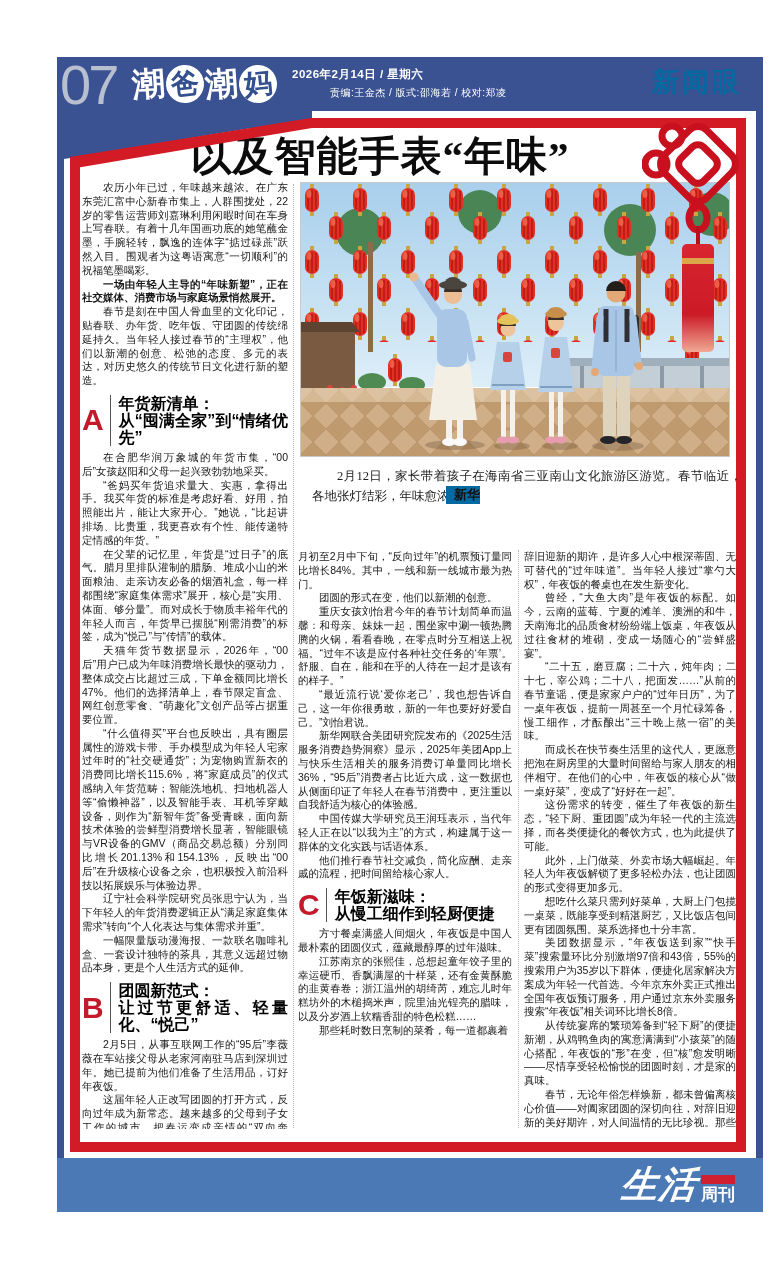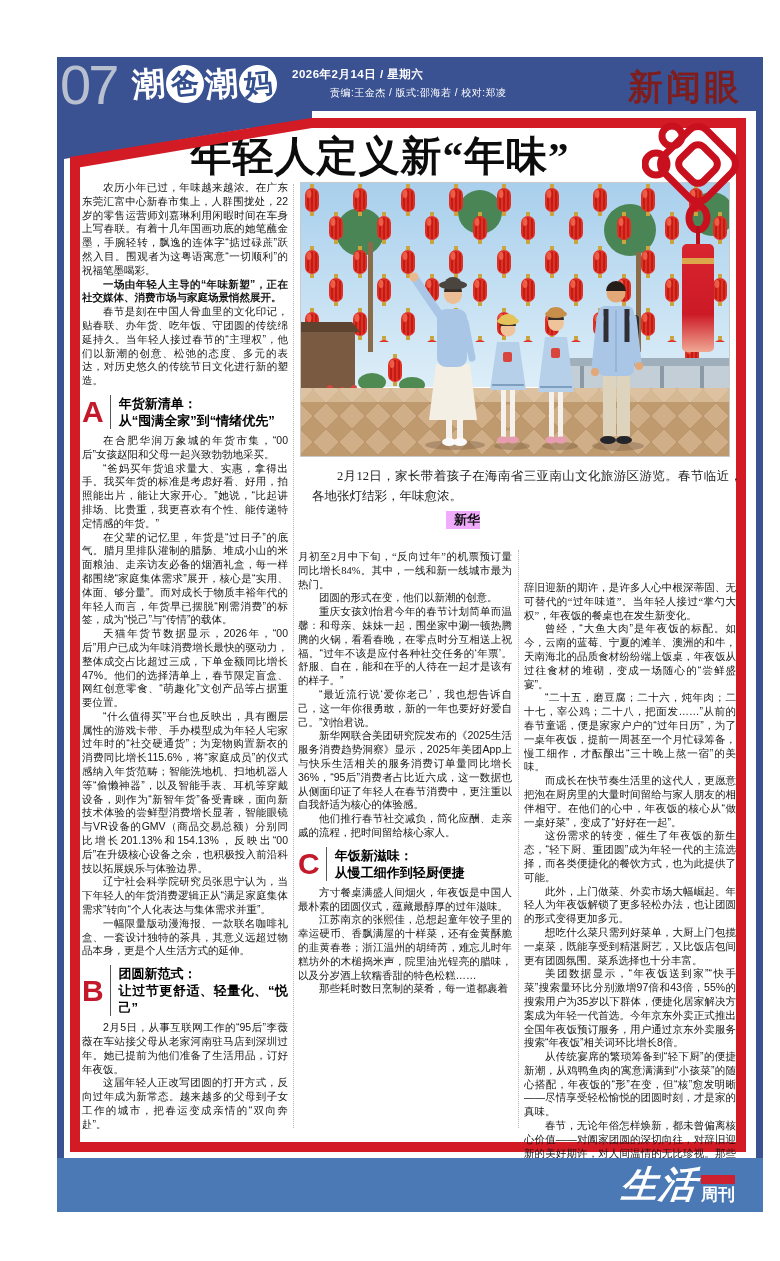--- a/index.html
+++ b/index.html
@@ -13,49 +13,49 @@
   .knot-svg{position:absolute;left:642px;top:106px;z-index:7;}
 
   
   .page-number{position:absolute;left:60px;top:52px;font-size:56px;font-weight:400;color:#b8bfce;letter-spacing:-3px;z-index:3;}
   .masthead{position:absolute;left:132px;top:62px;z-index:3;font-family:"Liberation Serif",serif;font-weight:bold;font-size:33px;color:#fff;white-space:nowrap;}
   .masthead .blob{display:inline-block;background:#fff;color:#35508f;border-radius:50%;width:38px;height:38px;line-height:38px;text-align:center;font-size:28px;transform:rotate(-6deg);margin:0 1px;vertical-align:2px;}
   .masthead .plain{display:inline-block;transform:rotate(-4deg);}
   .header-meta{position:absolute;left:292px;top:67px;z-index:3;color:#fff;}
   .header-date{font-size:11.5px;font-weight:bold;letter-spacing:.5px;}
   .header-staff{font-size:10px;margin-top:4px;letter-spacing:.5px;margin-left:38px;}
-  .section-label{position:absolute;right:38px;top:64px;z-index:3;color:#7f1d1d;font-size:35px;font-weight:bold;letter-spacing:3px;}
+  .section-label{position:absolute;right:38px;top:64px;z-index:3;color:#0369a1;font-size:27px;font-weight:bold;letter-spacing:3px;}
 
   
   .headline{position:absolute;left:100px;top:129px;width:560px;z-index:5;text-align:center;
     font-family:"Liberation Serif",serif;font-weight:900;font-size:41px;color:#0c0c0c;letter-spacing:1px;white-space:nowrap;}
 
   
   .photo{position:absolute;left:300px;top:182px;width:430px;height:275px;z-index:4;}
   .caption{position:absolute;left:312px;top:466px;width:430px;z-index:4;
     font-family:"Liberation Serif",serif;font-size:12.5px;line-height:20px;color:#1c1c1c;text-align:justify;text-indent:2em;}
-  .caption-credit{position:absolute;right:300px;top:511px;z-index:5;font-family:"Liberation Serif",serif;font-size:13px;font-weight:bold;color:#111;background:#f0abfc;padding-left:8px;}
+  .caption-credit{position:absolute;right:300px;top:486px;z-index:5;font-family:"Liberation Serif",serif;font-size:13px;font-weight:bold;color:#111;background:#0369a1;padding-left:8px;}
 
   
   .col{position:absolute;font-size:10.5px;line-height:13.8px;color:#161616;text-align:justify;overflow:hidden;z-index:4;}
   .col p{margin:0;text-indent:2em;}
-  .col p.cont{text-indent:0;font-family:Liberation Serif, serif;}
+  .col p.cont{text-indent:0;}
   .col p.bold{font-weight:bold;}
   .col1{left:82px;top:181px;width:206px;height:948px;}
   .col2{left:298px;top:550px;width:214px;height:580px;}
-  .col3{left:524px;top:550px;width:212px;height:580px;margin-top:31px;}
+  .col3{left:524px;top:550px;width:212px;height:580px;}
   .vsep{position:absolute;width:0;border-left:1px dotted #b6b6b6;z-index:3;}
   .vsep1{left:293px;top:184px;height:944px;}
   .vsep2{left:518px;top:550px;height:578px;}
 
   
   .sec{display:flex;align-items:stretch;margin:7px 0 5px;}
   .sec-letter{font-size:30px;font-weight:bold;color:#c3192a;line-height:34px;padding-right:6px;align-self:center;}
   .sec-divider{width:1px;background:#555;margin-right:8px;}
-  .sec-titles{display:flex;flex-direction:column;justify-content:center;font-weight:bold;font-size:13px;line-height:17px;color:#000;}
+  .sec-titles{display:flex;flex-direction:column;justify-content:center;font-weight:bold;font-size:16px;line-height:17px;color:#000;}
 
   
   .footer-band{position:absolute;left:57px;top:1158px;width:706px;height:54px;background:#4a79b5;z-index:4;}
   .brand{position:absolute;right:28px;top:9px;display:flex;align-items:flex-end;}
   .brand-main{font-size:37px;font-weight:900;color:#fff;font-style:italic;letter-spacing:1px;transform:skewX(-6deg);line-height:36px;}
   .brand-right{display:flex;flex-direction:column;align-items:flex-start;margin-left:4px;}
   .brand-badge{width:34px;height:9px;background:#cf2030;margin-bottom:2px;}
   .brand-sub{font-size:17px;font-weight:bold;color:#fff;line-height:17px;}
 </style>
 </head>
@@ -95,21 +95,21 @@
       <linearGradient id="scrollG" x1="0" y1="0" x2="0" y2="1">
         <stop offset="0" stop-color="#d8252f"></stop>
         <stop offset="0.65" stop-color="#cc1a27"></stop>
         <stop offset="1" stop-color="#f0a894"></stop>
       </linearGradient>
     </defs>
     <rect x="40" y="138" width="32" height="108" rx="5" fill="url(#scrollG)"></rect>
     <rect x="40" y="152" width="32" height="6" fill="#dca74a"></rect>
   </svg>
 
-  <div class="headline">年轻人定义新“年味”</div>
+  <div class="headline">以及智能手表“年味”</div>
 
   <svg class="photo" viewBox="0 0 430 275">
     <defs>
       <linearGradient id="sky" x1="0" y1="0" x2="0" y2="1">
         <stop offset="0" stop-color="#a8cfec"></stop>
           <stop offset="1" stop-color="#ddeef8"></stop>
       </linearGradient>
       <g id="lan">
         <rect x="-2" y="0" width="4" height="4" fill="#caa43c"></rect>
         <rect x="-7" y="4" width="14" height="24" rx="7" fill="#e03024"></rect>
@@ -284,20 +284,21 @@
     <p>这届年轻人正改写团圆的打开方式，反向过年成为新常态。越来越多的父母到子女工作的城市，把春运变成亲情的“双向奔赴”。</p>
 
   </div>
 
   <div class="col col2">
     <p class="cont">月初至2月中下旬，“反向过年”的机票预订量同比增长84%。其中，一线和新一线城市最为热门。</p>
     <p>团圆的形式在变，他们以新潮的创意。</p>
     <p>重庆女孩刘怡君今年的春节计划简单而温馨：和母亲、妹妹一起，围坐家中涮一顿热腾腾的火锅，看看春晚，在零点时分互相送上祝福。“过年不该是应付各种社交任务的‘年票’。舒服、自在，能和在乎的人待在一起才是该有的样子。”</p>
     <p>“最近流行说‘爱你老己’，我也想告诉自己，这一年你很勇敢，新的一年也要好好爱自己。”刘怡君说。</p>
     <p>新华网联合美团研究院发布的《2025生活服务消费趋势洞察》显示，2025年美团App上与快乐生活相关的服务消费订单量同比增长36%，“95后”消费者占比近六成，这一数据也从侧面印证了年轻人在春节消费中，更注重以自我舒适为核心的体验感。</p>
+    <p>中国传媒大学研究员王润珏表示，当代年轻人正在以“以我为主”的方式，构建属于这一群体的文化实践与话语体系。</p>
     <p>他们推行春节社交减负，简化应酬、走亲戚的流程，把时间留给核心家人。</p>
 
     <div class="sec">
       <span class="sec-letter">C</span>
       <span class="sec-divider"></span>
       <span class="sec-titles">
         <span>年饭新滋味：</span>
         <span>从慢工细作到轻厨便捷</span>
       </span>
     </div>

